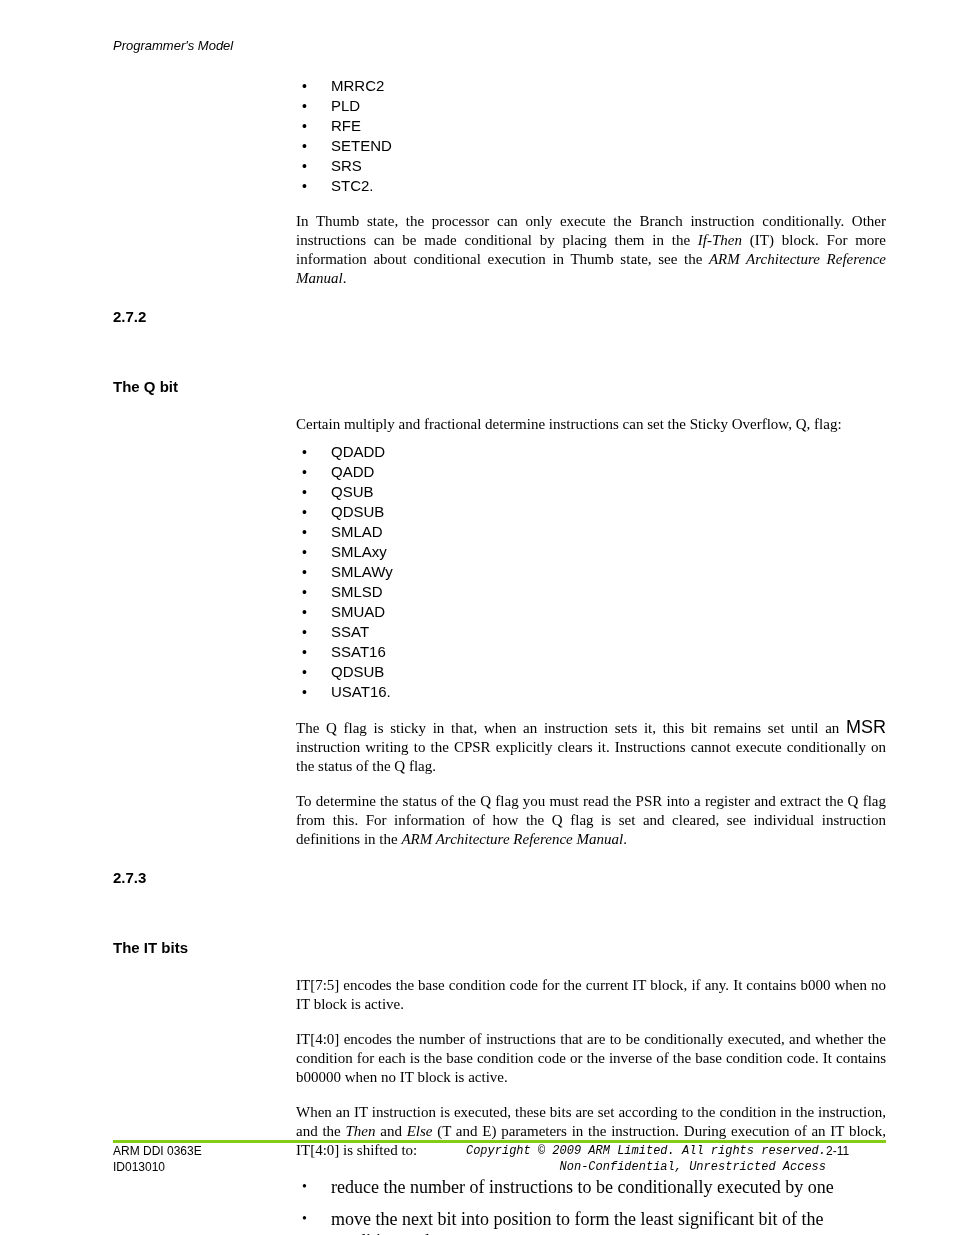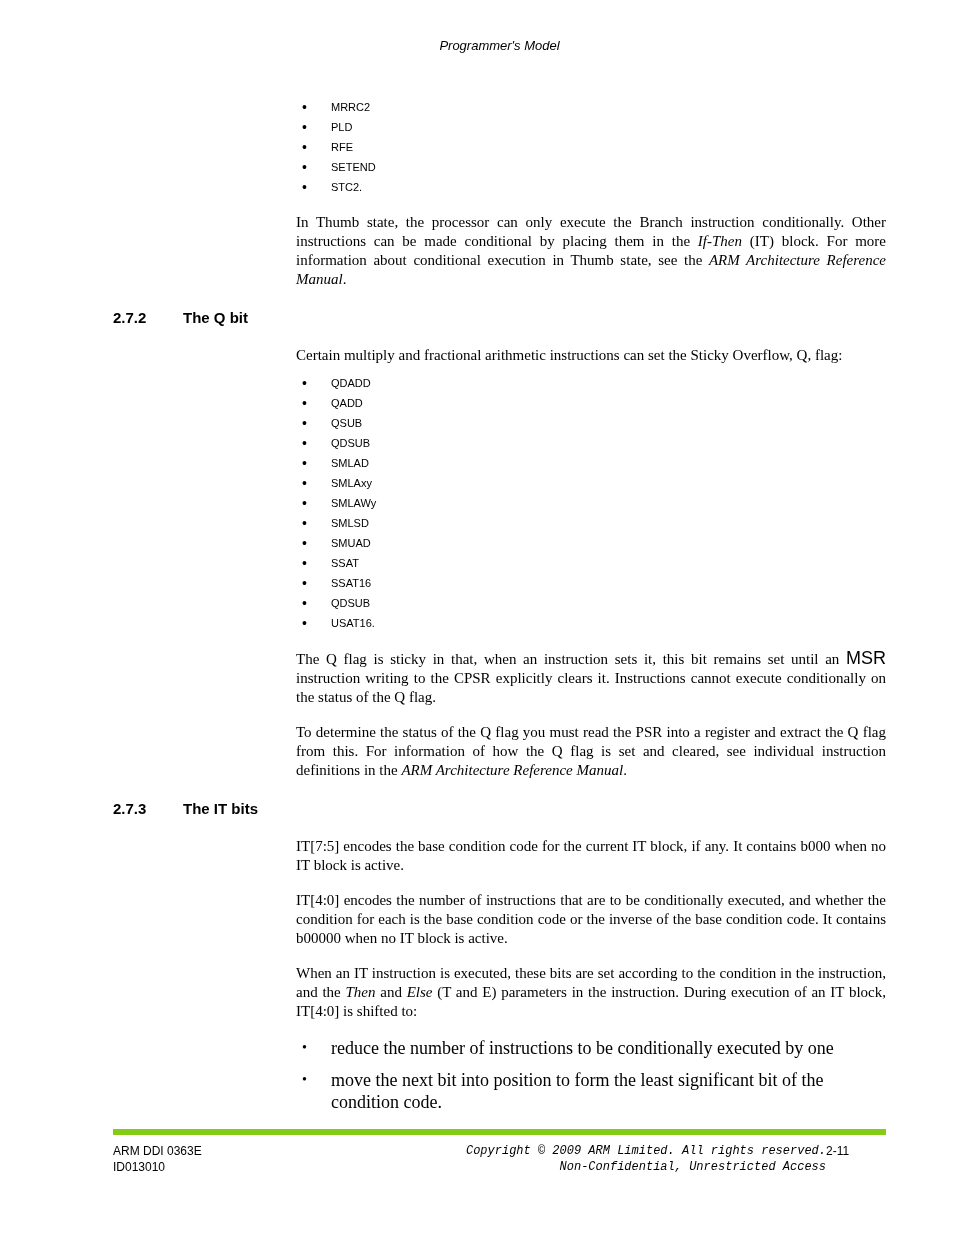--- a/index.html
+++ b/index.html
@@ -15,37 +15,37 @@
     position: relative;
   }
   .page {
     box-sizing: border-box;
     width: 954px;
     height: 1235px;
     padding: 38px 68px 0 113px;
     position: relative;
   }
   .header-right {
-    text-align: center;
+    text-align: left;
     font-family: Arial, Helvetica, sans-serif;
     font-style: italic;
     font-size: 13px;
-    margin-bottom: 44px;
+    margin-bottom: 23px;
   }
   .content-col {
     margin-left: 183px; 
   }
   ul.inst {
     list-style: none;
     margin: 0 0 16px 0;
     padding: 0;
   }
   ul.inst li {
     font-family: Arial, Helvetica, sans-serif;
-    font-size: 11px;
+    font-size: 15px;
     line-height: 20px;
     padding-left: 35px;
     position: relative;
   }
   ul.inst li::before {
     content: "•";
     position: absolute;
     left: 6px;
     top: 0;
     font-size: 14px;
@@ -77,30 +77,30 @@
   }
   .mono { font-family: Arial, Helvetica, sans-serif; font-size: 18px; }
   .section-row {
     display: flex;
     align-items: baseline;
     margin-top: 20px;
     margin-bottom: 20px;
     font-family: Arial, Helvetica, sans-serif;
     font-weight: bold;
     font-size: 15px;
+    flex-direction: column;
   }
   .section-num { width: 70px; flex: 0 0 70px; }
   .section-title { }
   .footer {
     position: absolute;
     left: 113px;
     right: 68px;
     bottom: 60px;
-    border-top: 6px solid #84cc16;
-    padding-top: 8px;
+    border-top: 3px solid #84cc16;
     font-family: Arial, Helvetica, sans-serif;
     font-size: 12px;
     display: flex;
     justify-content: space-between;
     align-items: flex-start;
   }
   .footer .left { text-align: left; line-height: 16px; }
   .footer .center { text-align: right; font-style: italic; line-height: 16px; flex: 1; font-family: Liberation Mono, monospace; }
   .footer .right { text-align: left; line-height: 16px; width: 60px; }
 </style>
@@ -110,35 +110,36 @@
 <div class="page">
 
   <div class="header-right">Programmer's Model</div>
 
   <div class="content-col">
     <ul class="inst">
       <li>MRRC2</li>
       <li>PLD</li>
       <li>RFE</li>
       <li>SETEND</li>
+      <li>SRS</li>
       <li>STC2.</li>
     </ul>
 
     <p class="body">
       <span>In Thumb state, the processor can only execute the Branch instruction conditionally. Other instructions can be made conditional by placing them in the </span><i>If-Then</i><span> (IT) block. For more information about conditional execution in Thumb state, see the </span><i>ARM Architecture Reference Manual</i><span>.</span>
     </p>
   </div>
 
   <div class="section-row">
     <div class="section-num">2.7.2</div>
     <div class="section-title">The Q bit</div>
   </div>
 
   <div class="content-col">
-    <p class="body" style="margin-bottom:8px;">Certain multiply and fractional arithmetic instructions can set the Sticky Overflow, Q, flag:</p>
+    <p class="body" style="margin-bottom:8px;">Certain multiply and fractional determine instructions can set the Sticky Overflow, Q, flag:</p>
     <ul class="inst">
       <li>QDADD</li>
       <li>QADD</li>
       <li>QSUB</li>
       <li>QDSUB</li>
       <li>SMLAD</li>
       <li>SMLAxy</li>
       <li>SMLAWy</li>
       <li>SMLSD</li>
       <li>SMUAD</li>

